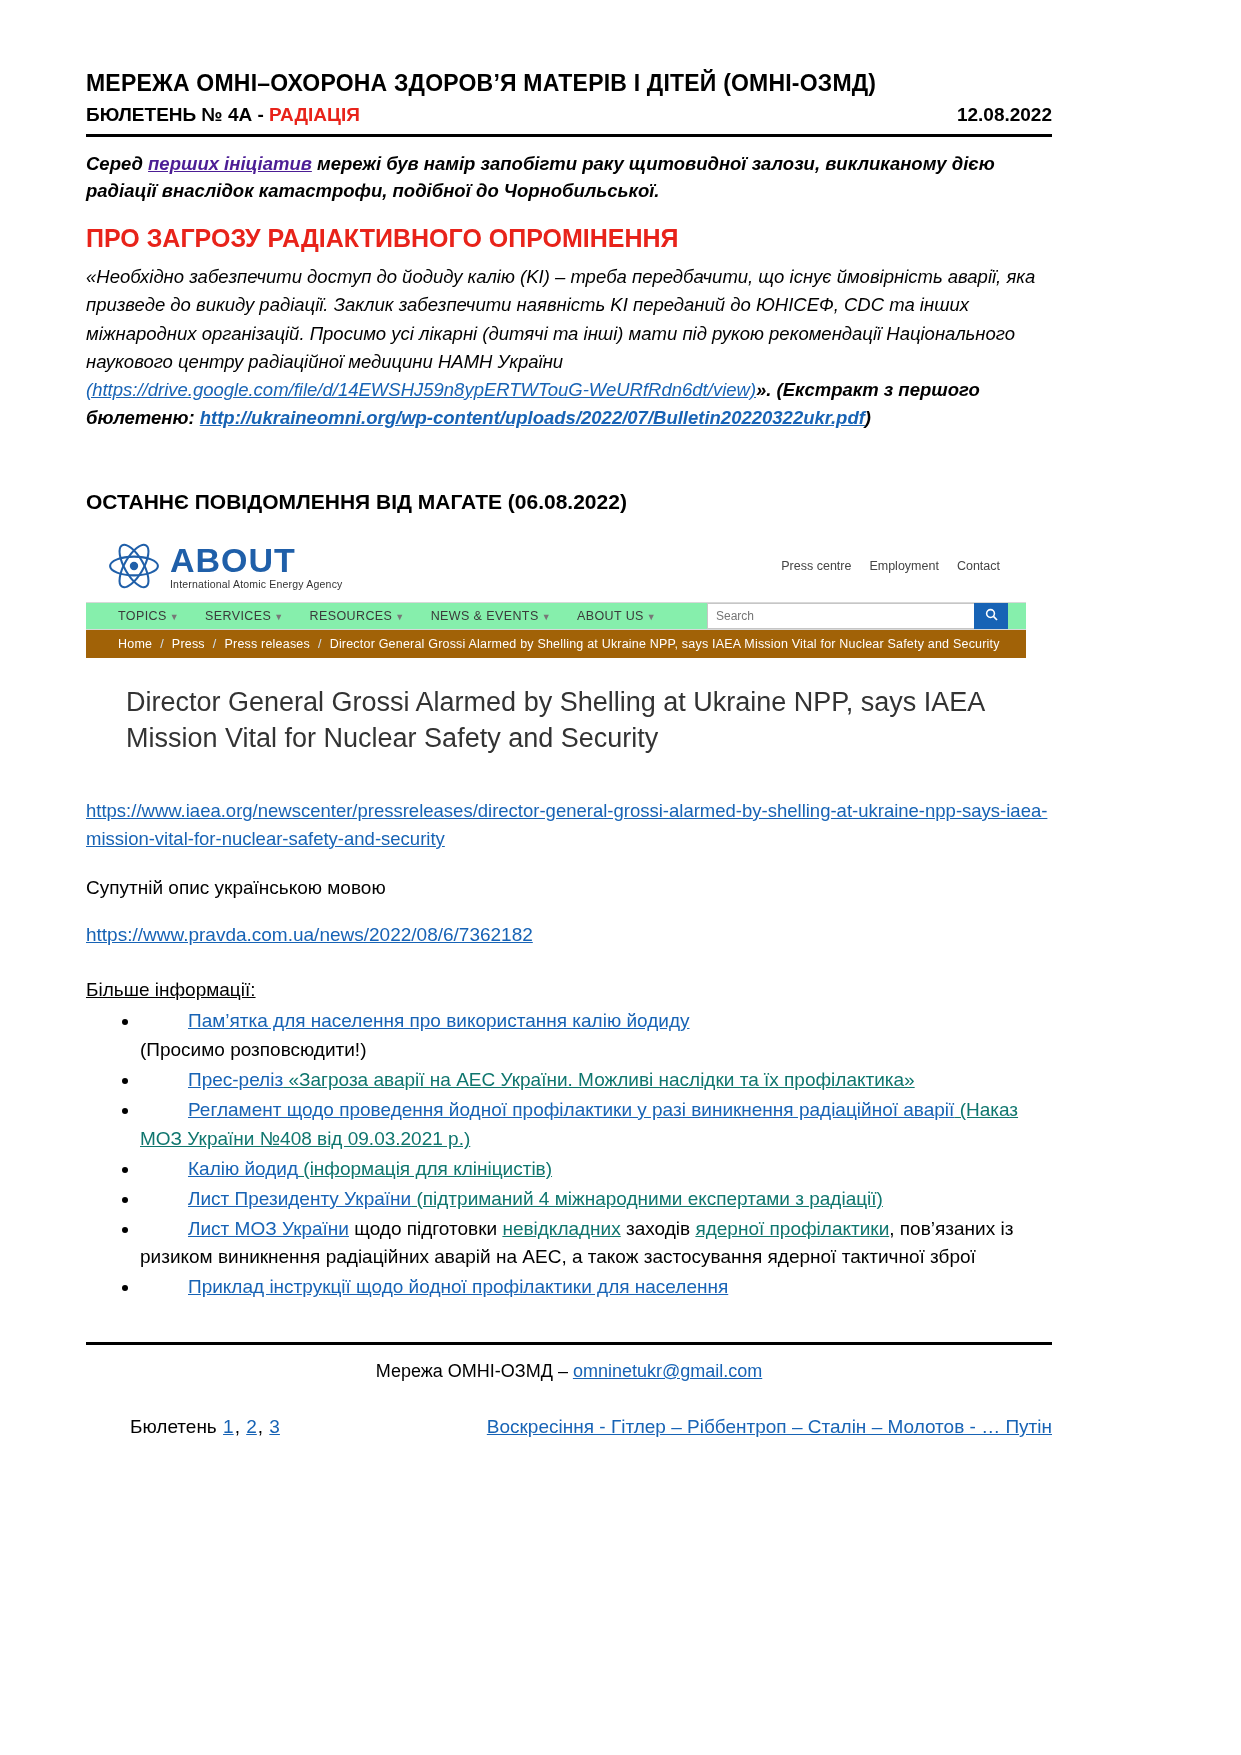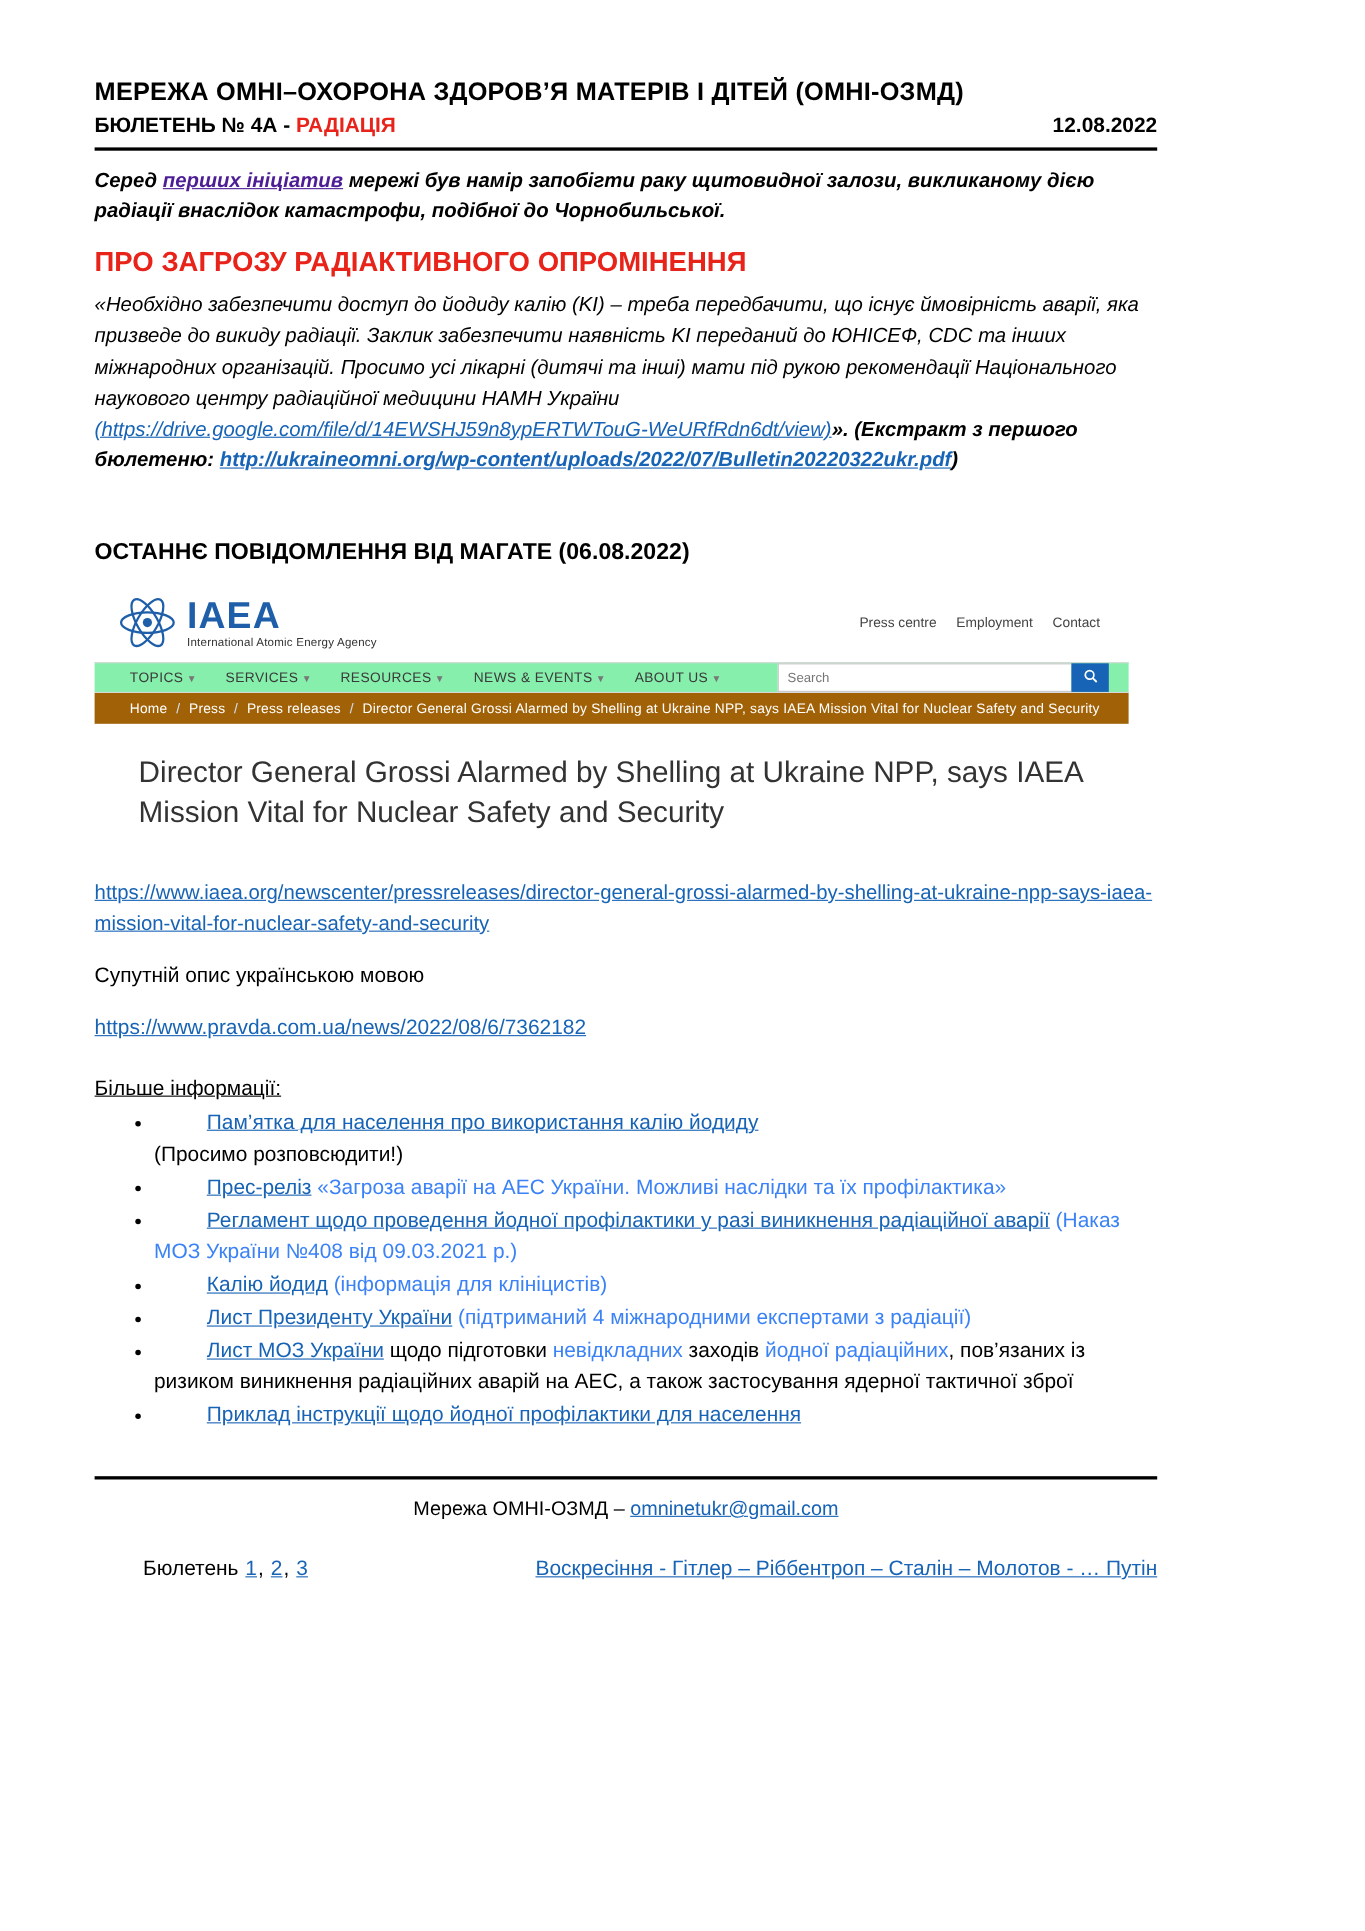--- a/index.html
+++ b/index.html
@@ -244,21 +244,21 @@
     line-height: 1.52;
   }
   ul.more-list > li {
     margin-bottom: 1px;
   }
   ul.more-list a {
     color: #1763b5;
     text-decoration: underline;
     margin-left: 48px;
   }
-  .red-text { color: #3b82f6; }
+  .red-text { color: #0f766e; text-decoration: underline; }
 
   
   .rule-footer {
     border: none;
     border-top: 3px solid #000;
     margin: 40px 0 0 0;
   }
   .footer-center {
     text-align: center;
     font-size: 18px;
@@ -317,21 +317,21 @@
       <div class="iaea-logo">
         <svg class="iaea-atom" viewBox="0 0 100 100">
           <g fill="none" stroke="#1f5fa9" stroke-width="4">
             <ellipse cx="50" cy="50" rx="46" ry="18"></ellipse>
             <ellipse cx="50" cy="50" rx="46" ry="18" transform="rotate(60 50 50)"></ellipse>
             <ellipse cx="50" cy="50" rx="46" ry="18" transform="rotate(120 50 50)"></ellipse>
           </g>
           <circle cx="50" cy="50" r="8" fill="#1f5fa9"></circle>
         </svg>
         <div class="iaea-wordmark">
-          <div class="big">IAEA</div>
+          <div class="big">ABOUT</div>
           <div class="small">International Atomic Energy Agency</div>
         </div>
       </div>
       <div class="iaea-toplinks">
         <span>Press centre</span>
         <span>Employment</span>
         <span>Contact</span>
       </div>
     </div>
 
@@ -383,21 +383,21 @@
     <li>
       <a href="#">Регламент щодо проведення йодної профілактики у разі виникнення радіаційної аварії</a><span class="red-text"> (Наказ МОЗ України №408 від 09.03.2021 р.)</span>
     </li>
     <li>
       <a href="#">Калію йодид</a><span class="red-text"> (інформація для клініцистів)</span>
     </li>
     <li>
       <a href="#">Лист Президенту України</a><span class="red-text"> (підтриманий 4 міжнародними експертами з радіації)</span>
     </li>
     <li>
-      <a href="#">Лист МОЗ України</a><span> щодо підготовки </span><span class="red-text">невідкладних</span><span> заходів </span><span class="red-text">йодної радіаційних</span><span>, пов’язаних із ризиком виникнення радіаційних аварій на АЕС, а також застосування ядерної тактичної зброї</span>
+      <a href="#">Лист МОЗ України</a><span> щодо підготовки </span><span class="red-text">невідкладних</span><span> заходів </span><span class="red-text">ядерної профілактики</span><span>, пов’язаних із ризиком виникнення радіаційних аварій на АЕС, а також застосування ядерної тактичної зброї</span>
     </li>
     <li>
       <a href="#">Приклад інструкції щодо йодної профілактики для населення</a>
     </li>
   </ul>
 
   <hr class="rule-footer">
 
   <div class="footer-center">
     <span>Мережа ОМНІ-ОЗМД – </span><a href="#">omninetukr@gmail.com</a>

